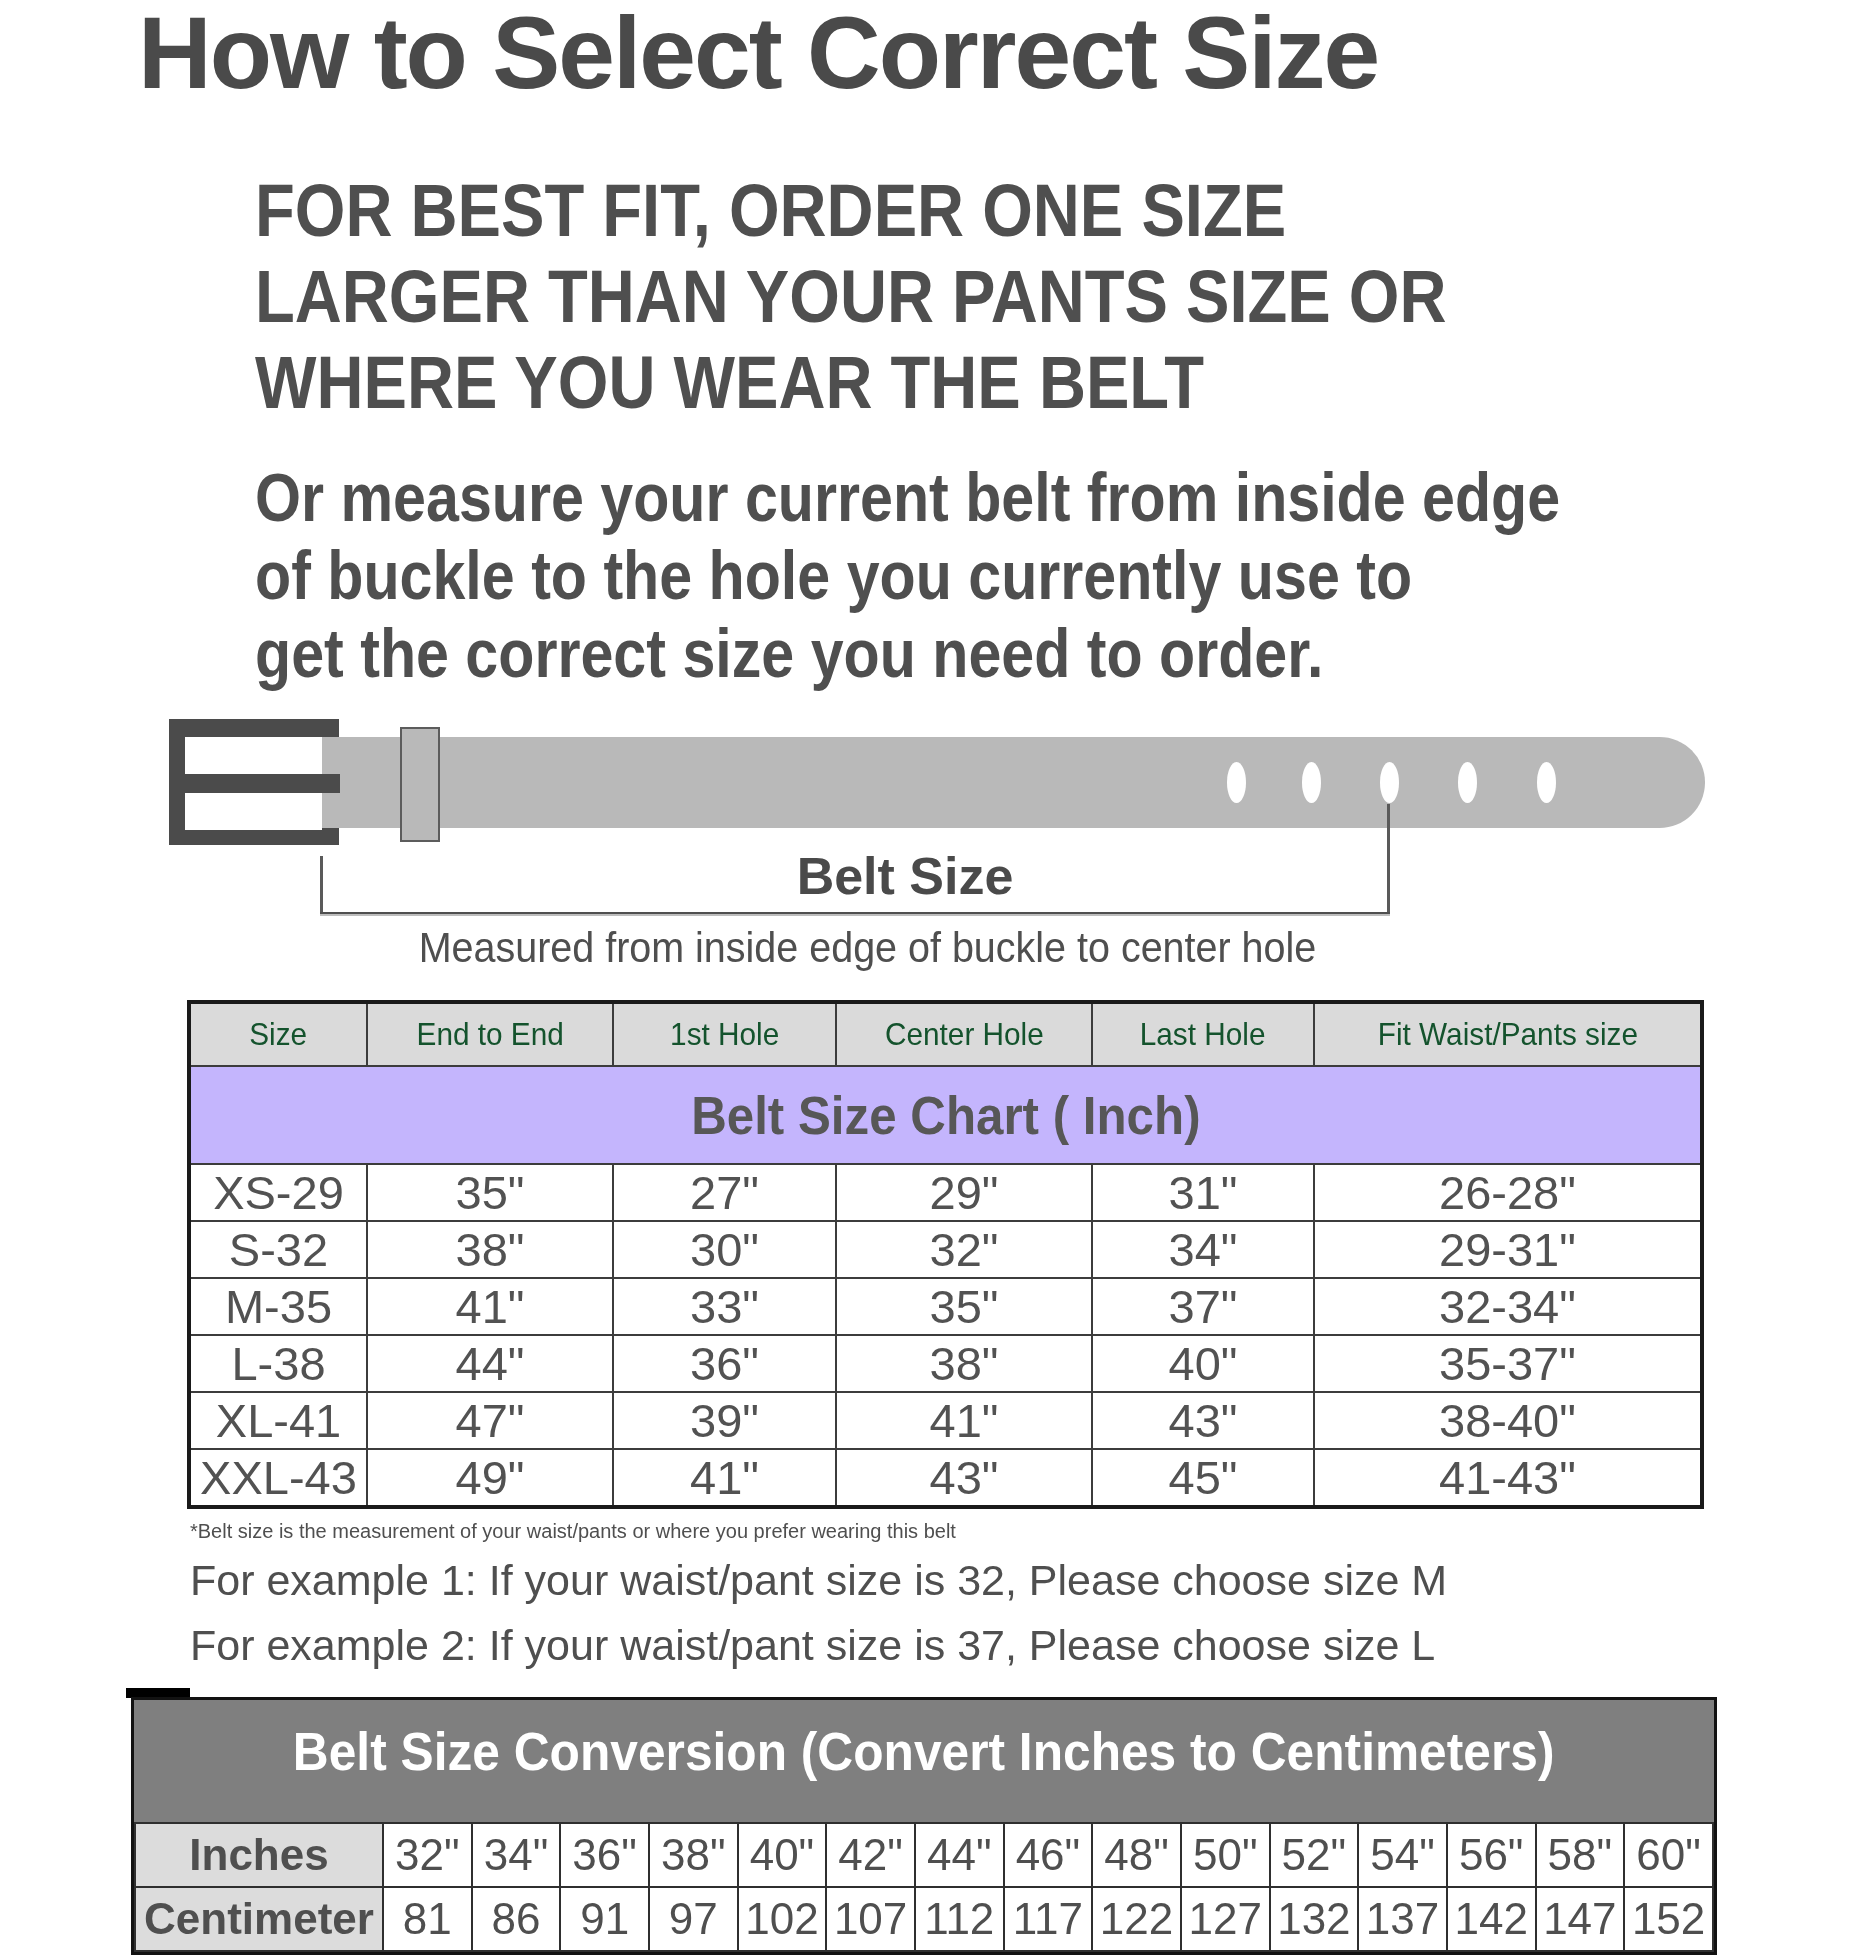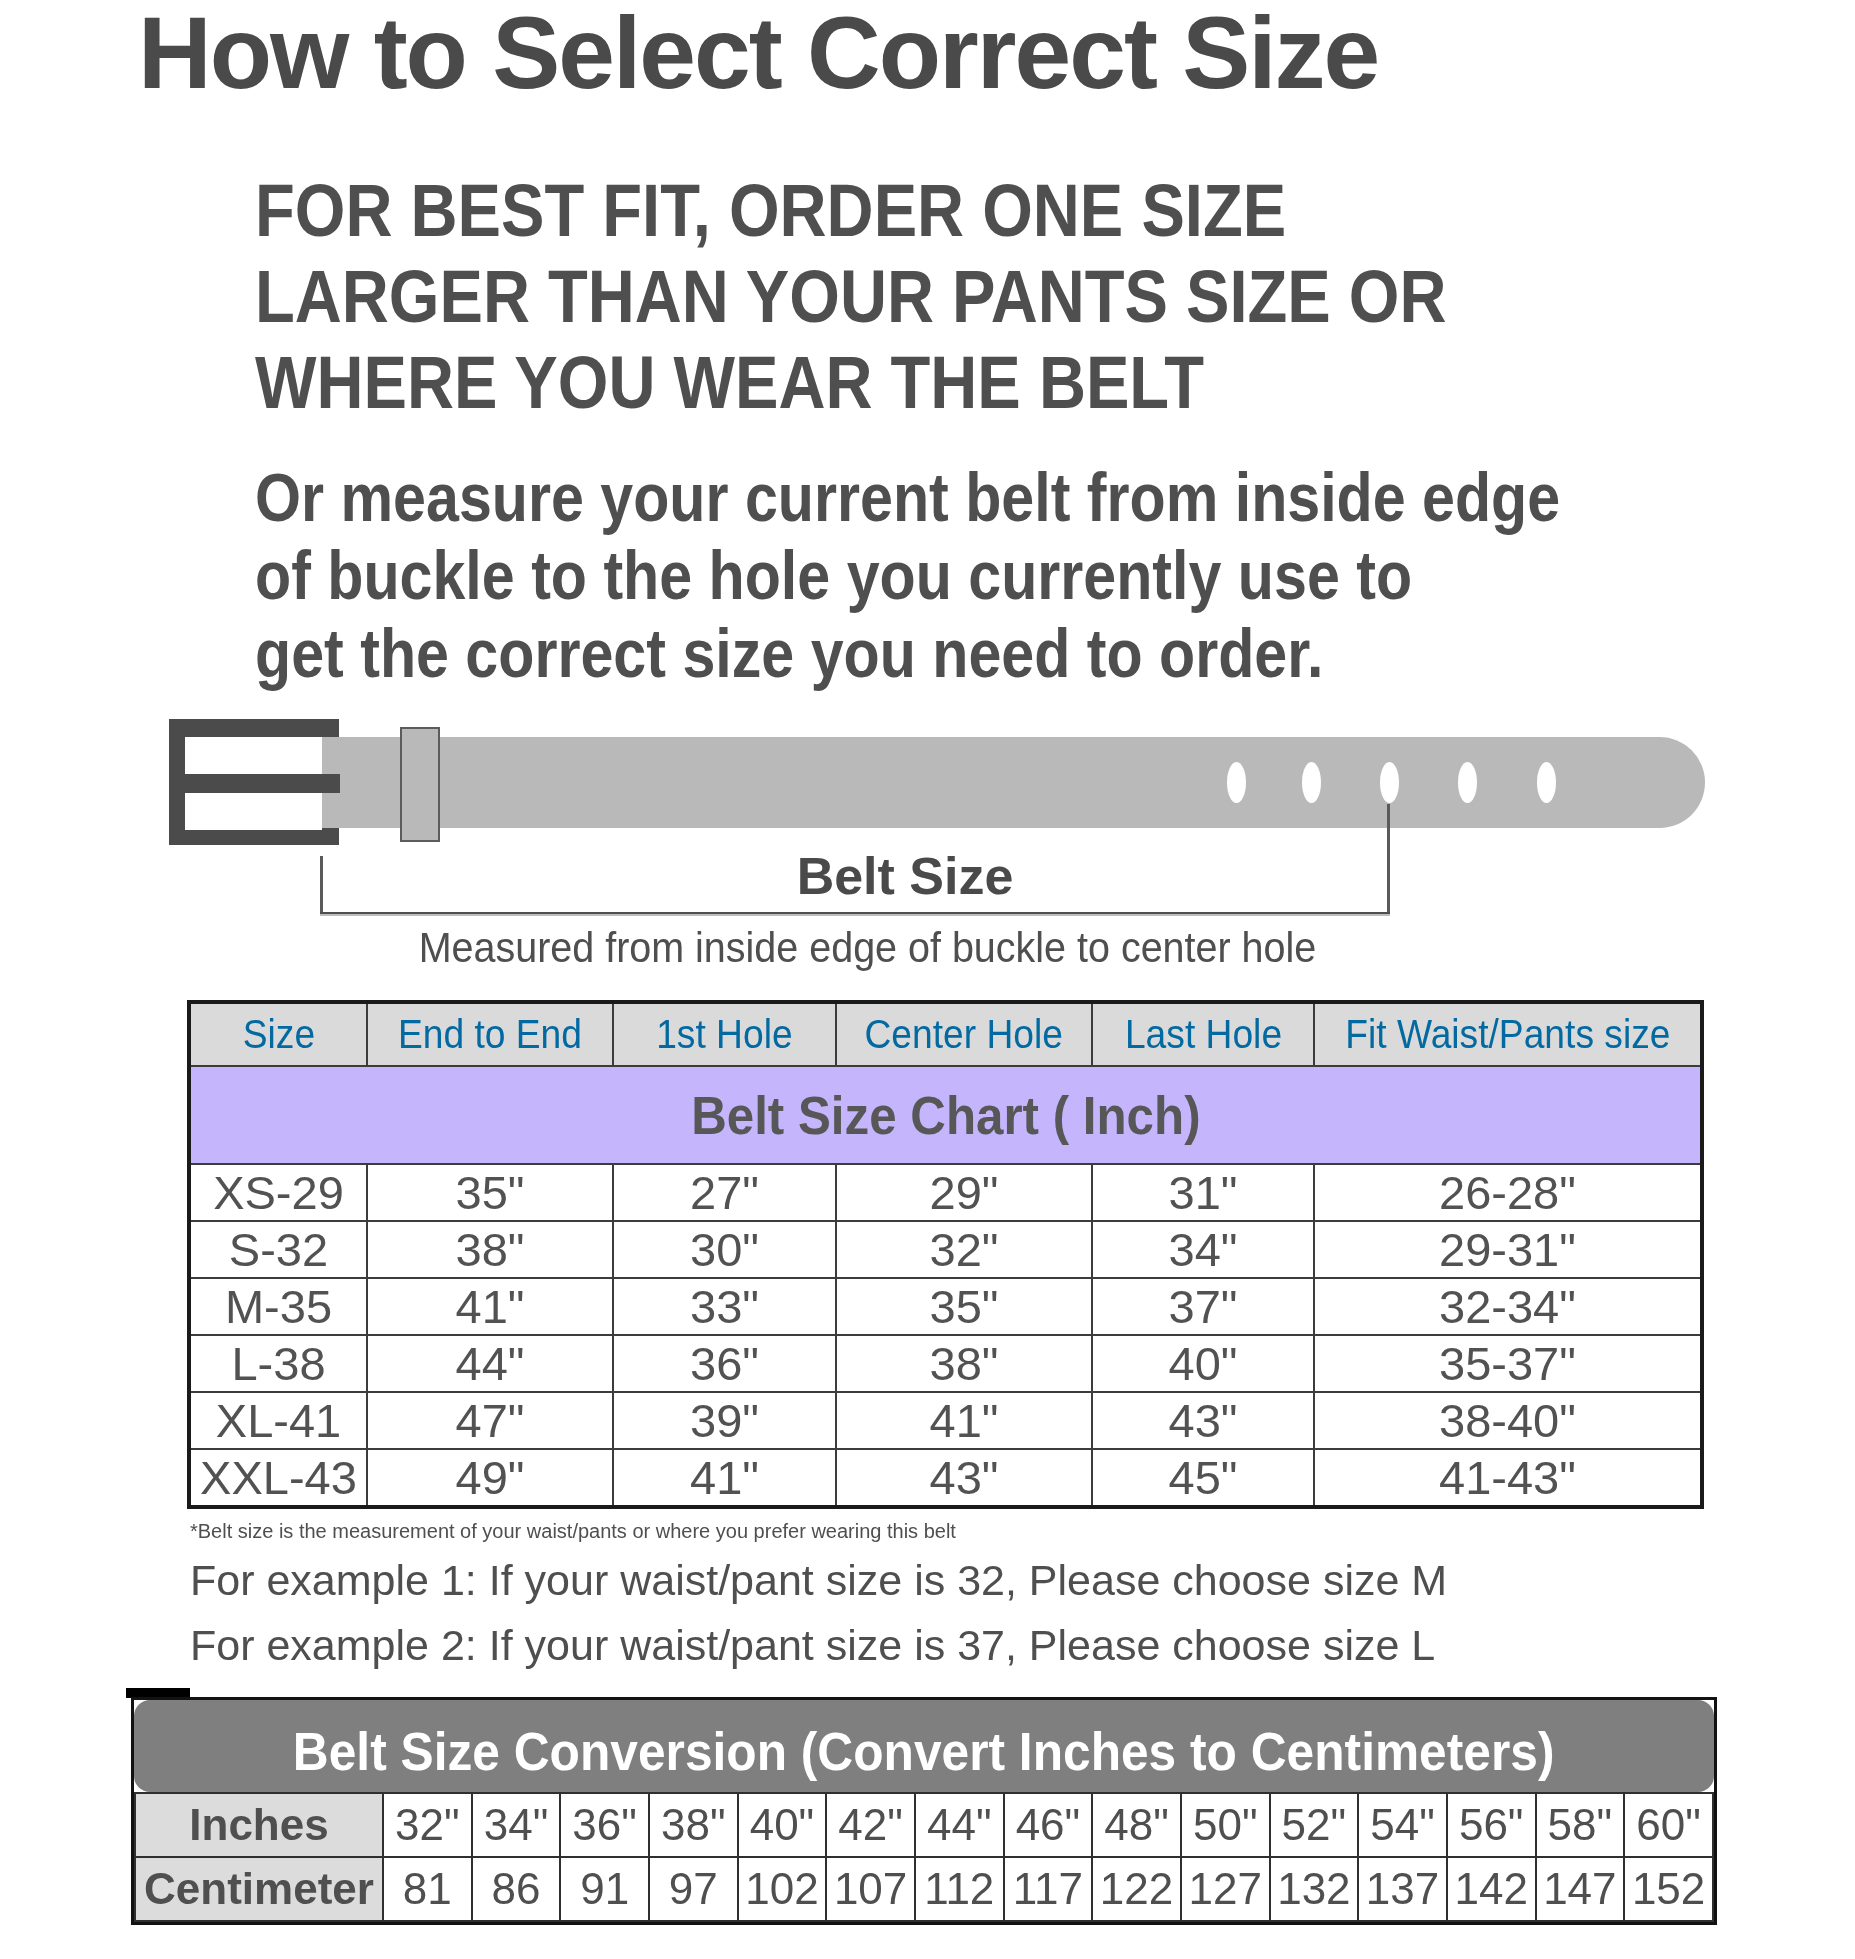--- a/index.html
+++ b/index.html
@@ -49,33 +49,33 @@
   }
   .belt-size-caption span { display:inline-block; transform:scaleX(.94); transform-origin:center; }
 
   
   .cond { display:inline-block; transform:scaleX(.93); transform-origin:center; }
   table { border-collapse:collapse; table-layout:fixed; }
   .t1 { left:187px; top:1000px; width:1513px; border:4px solid #1a1a1a; }
   .t1 th, .t1 td { border:2px solid #3c3c3c; text-align:center; vertical-align:middle;
                    overflow:hidden; white-space:nowrap; }
   .t1 .title-cell { background:#c4b5fd; height:98px; font-size:53px; font-weight:bold; color:#575757; }
-  .t1 thead th    { background:#dadada; height:64px; font-size:40px; font-weight:normal; color:#0369a1; }
+  .t1 thead th    { background:#dadada; height:64px; font-size:32px; font-weight:normal; color:#14532d; }
   .t1 tbody td    { background:#ffffff; height:48px; font-size:47px; color:#525252; }
 
   .footnote  { left:190px; top:1520px; font-size:20px; color:#4f4f4f; white-space:nowrap; }
   .example   { font-size:43px; color:#4f4f4f; white-space:nowrap; }
   .example-1 { left:190px; top:1556px; }
   .example-2 { left:190px; top:1621px; }
 
   
   .corner-mark { left:126px; top:1688px; width:64px; height:10px; background:#000000; }
   .cv { left:131px; top:1697px; width:1586px; border:3px solid #121212; background:#ffffff; }
-  .cv-header { height:92px; background:#7f7f7f; color:#ffffff; text-align:center;
-               line-height:102px; font-size:54px; font-weight:bold; white-space:nowrap;border-radius:16px; }
+  .cv-header { height:122px; background:#7f7f7f; color:#ffffff; text-align:center;
+               line-height:102px; font-size:54px; font-weight:bold; white-space:nowrap; }
   .cv-header span { display:inline-block; transform:scaleX(.92); transform-origin:center; }
   .cv table { width:100%; }
   .cv th, .cv td { border:2px solid #2f2f2f; height:64px; text-align:center;
                    vertical-align:middle; font-size:44px; color:#4f4f4f; white-space:nowrap; }
   .cv th { background:#dcdcdc; font-weight:bold; }
   .cv td { background:#ffffff; font-weight:normal; }
 </style>
 </head>
 <body>
 

